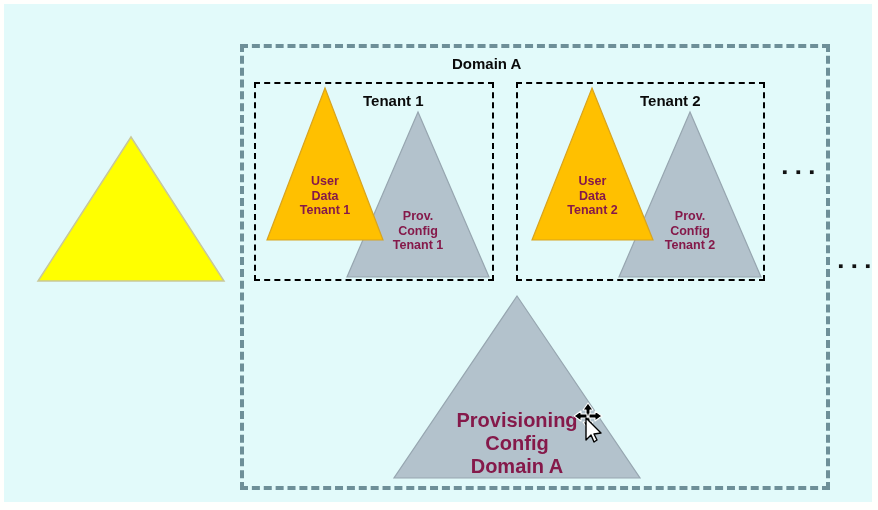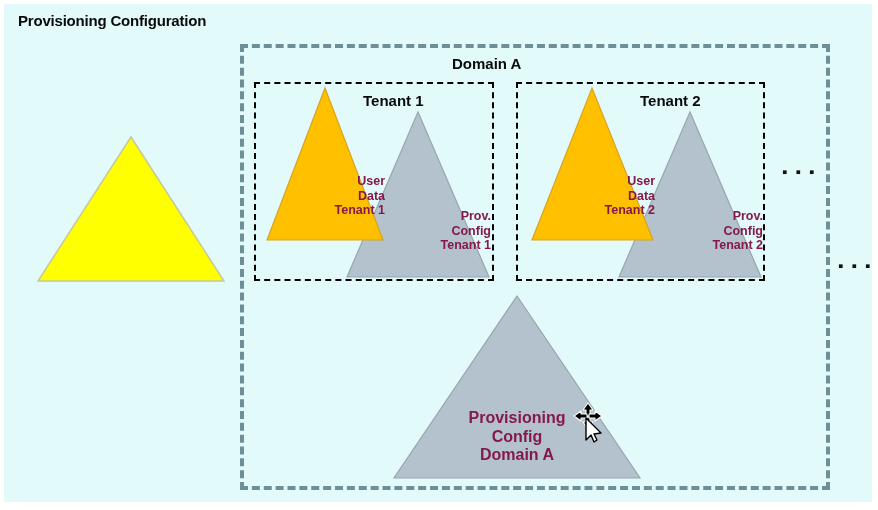--- a/index.html
+++ b/index.html
@@ -32,37 +32,36 @@
 
   
   .tri{position:absolute;}
   .tri svg{display:block;overflow:visible;}
 
   .tri-text{position:absolute;text-align:center;font-weight:bold;
             color:#85194a;line-height:1.16;white-space:nowrap;
             pointer-events:none;}
 
   .t-sys{font-size:17px;color:#8a1538;}
-  .t-small{font-size:12.5px;text-align:right;}
-  .t-big{font-size:16px;}
+  .t-small{font-size:12.5px;}
+  .t-big{font-size:20px;}
 
   .dots{position:absolute;font-size:22px;font-weight:bold;color:#111;
         letter-spacing:2px;line-height:1;}
 
   
   .cursor{position:absolute;left:572px;top:402px;width:36px;height:44px;}
 </style>
 </head>
 <body>
 
 <div id="stage">
 
   <div class="panel"></div>
 
-  <div class="title">Provisioning Configuration</div>
 
   <div class="domain-box"></div>
   <div class="domain-label">Domain A</div>
 
   <div class="tri" style="left:36px;top:135px;">
     <svg width="190" height="148" viewBox="0 0 190 148">
       <polygon points="95,2 188,146 2,146" fill="#ffff00" stroke="#c8c89a" stroke-width="1.5"></polygon>
     </svg>
   </div>
 

